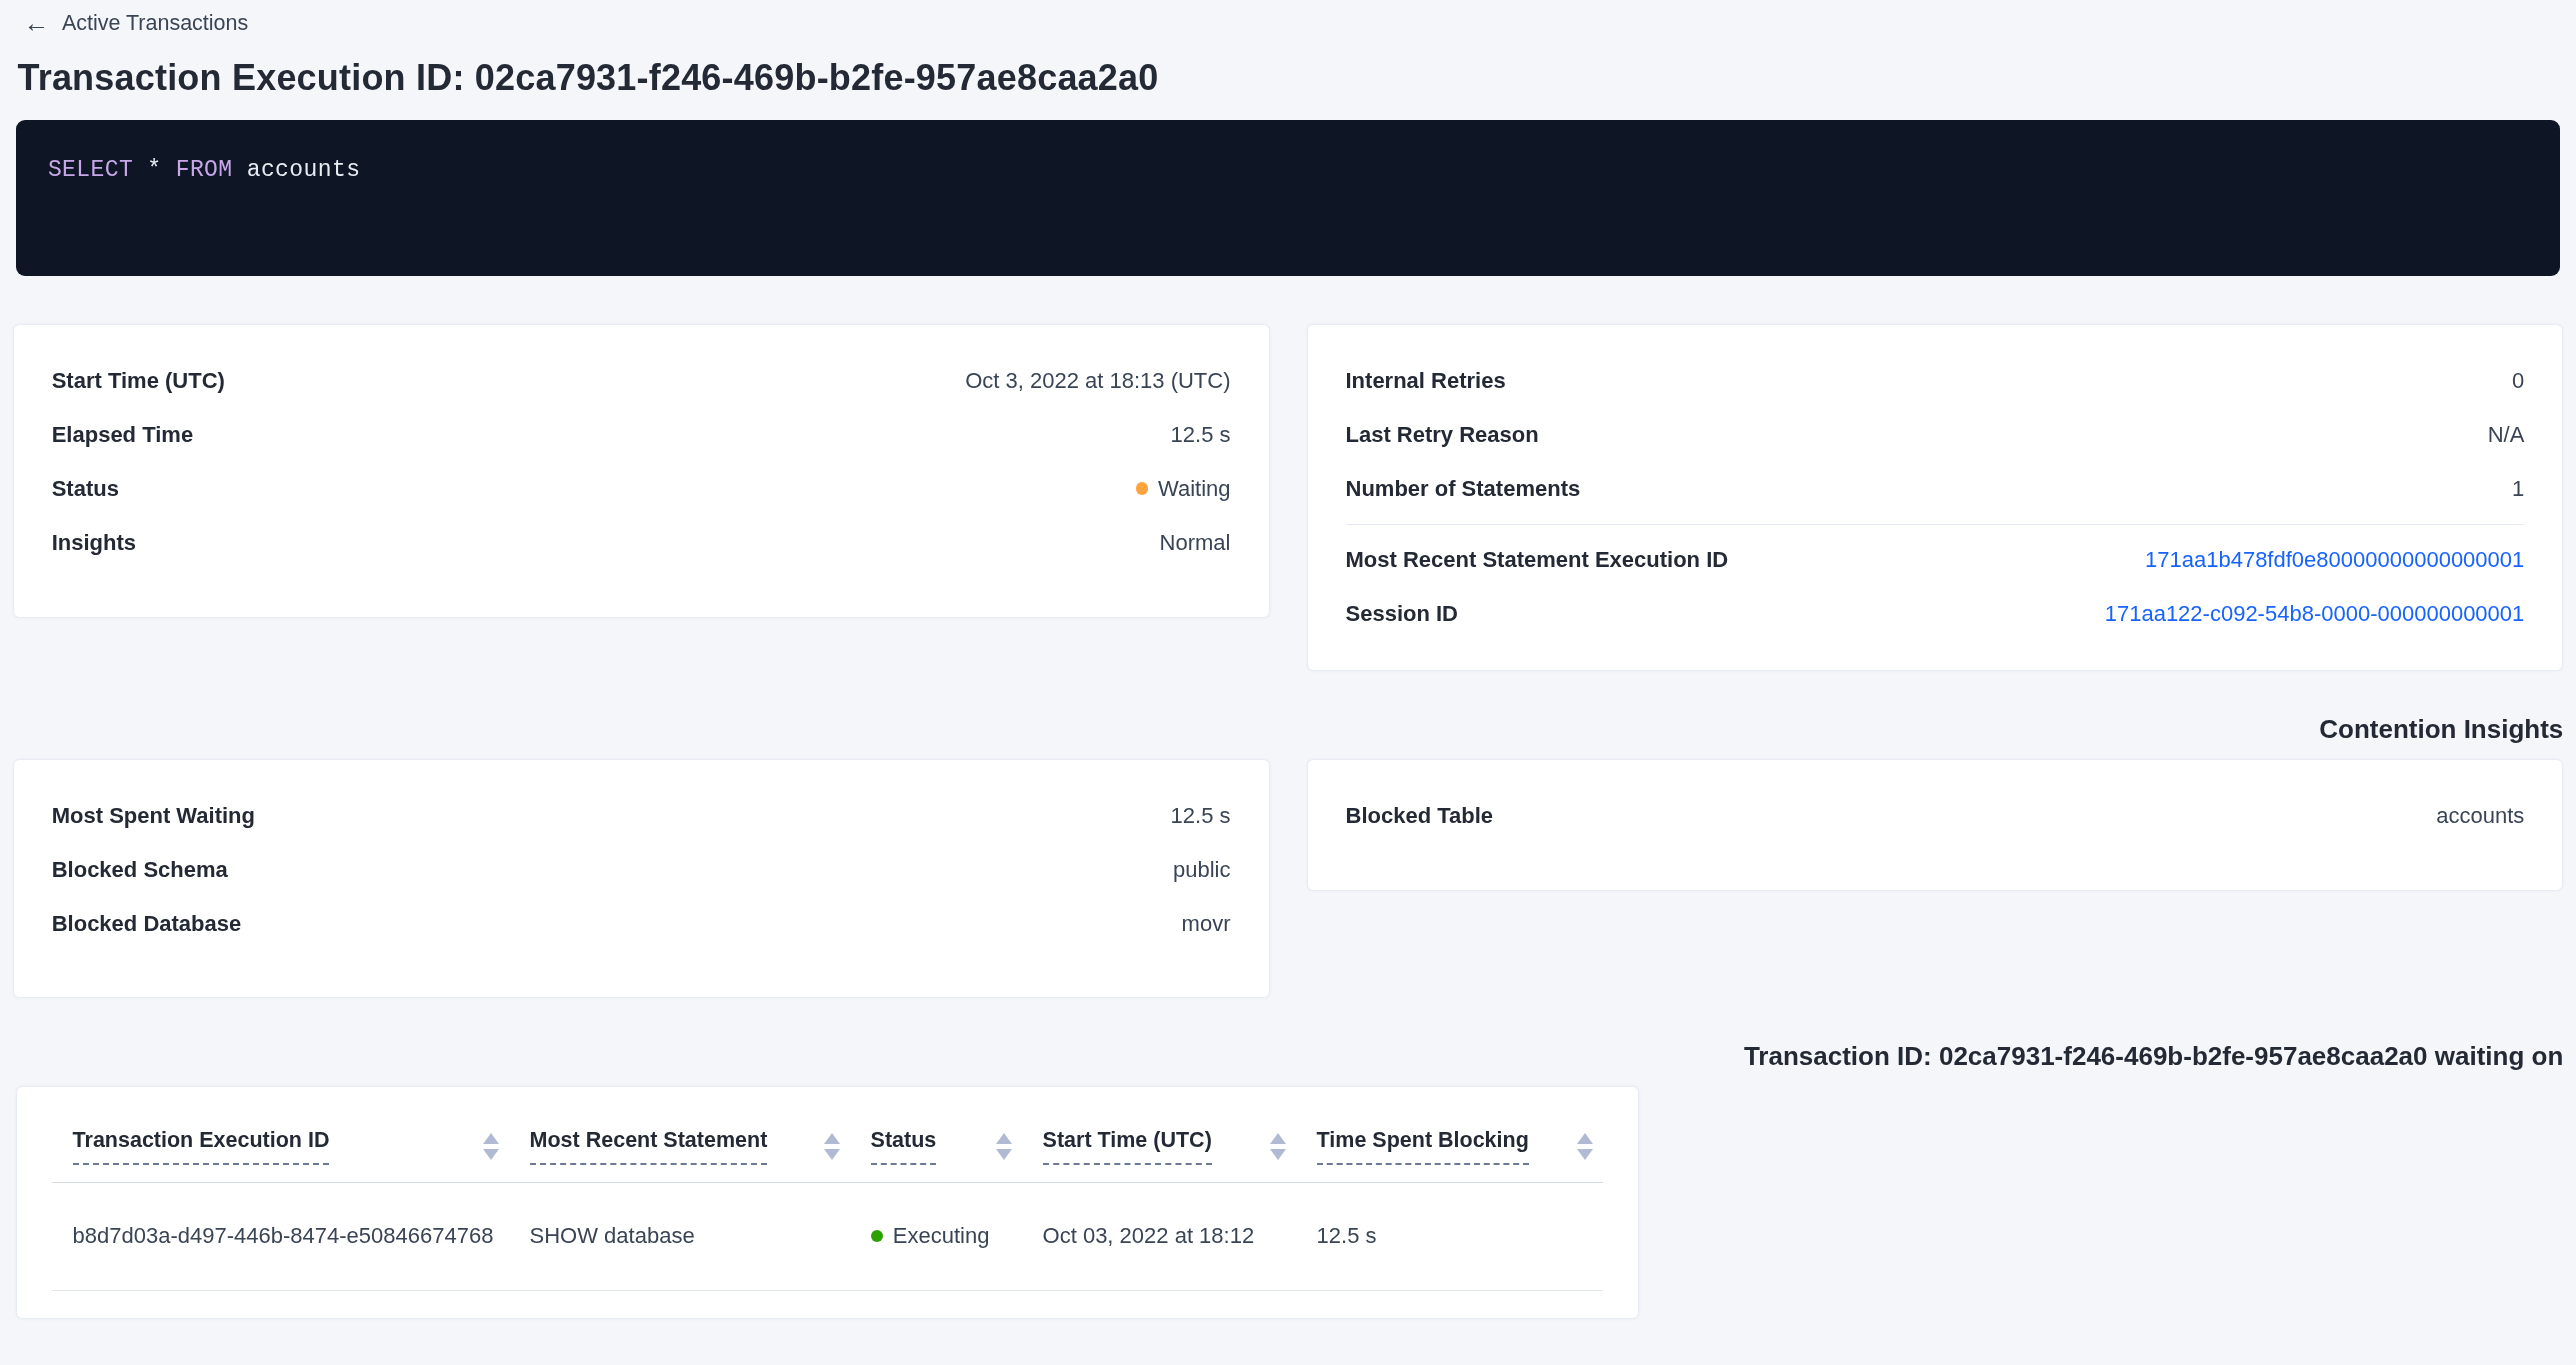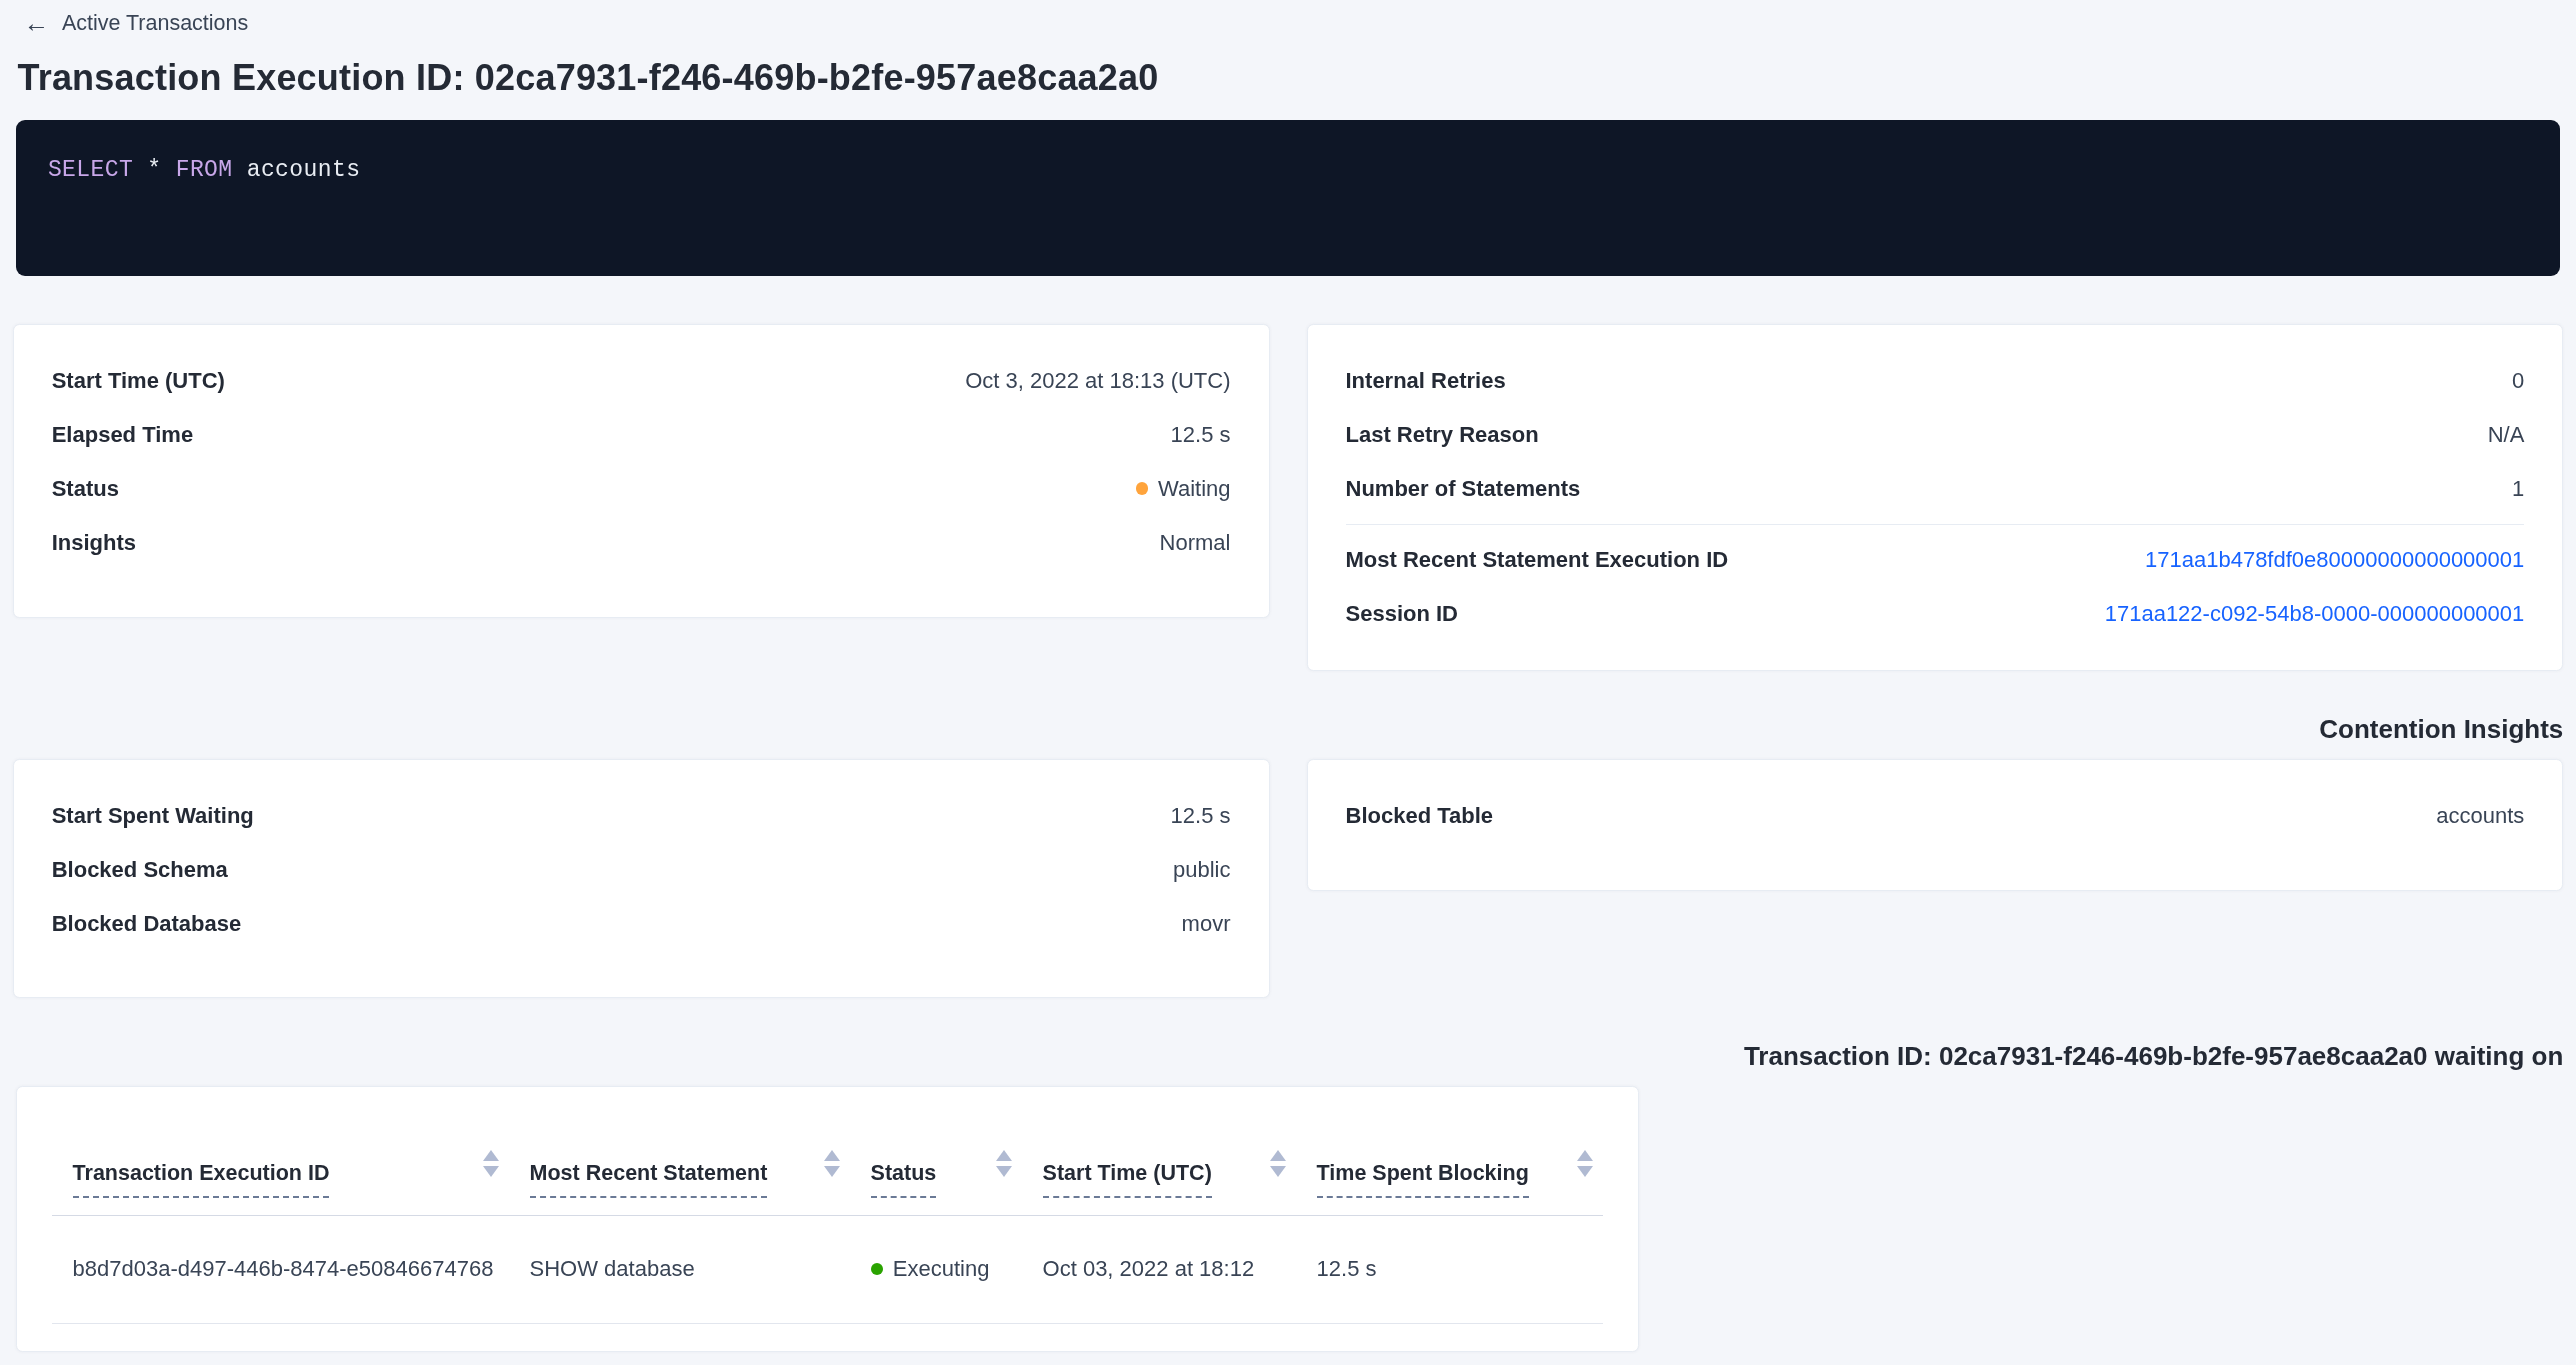--- a/index.html
+++ b/index.html
@@ -158,21 +158,20 @@
   .th-inner {
     display: flex;
     align-items: center;
     justify-content: space-between;
   }
   .th-label {
     display: inline-block;
     padding-bottom: 9.5px;
     border-bottom: 2.4px dashed #6b7a96;
     cursor: pointer;
-    margin-top: 33px;
   }
   .sort-icon {
     display: inline-flex;
     flex-direction: column;
     align-items: center;
     gap: 4.8px;
     margin-left: 11px;
     cursor: pointer;
     flex: 0 0 auto;
   }
@@ -265,21 +264,21 @@
       </div>
     </div>
   </div>
 
   
   <h2 class="section-heading">Contention Insights</h2>
 
   <div class="cards-row">
     <div class="card card-h300">
       <div class="kv-row">
-        <span class="kv-label">Start Spent Waiting</span>
+        <span class="kv-label">Most Spent Waiting</span>
         <span class="kv-value">12.5 s</span>
       </div>
       <div class="kv-row">
         <span class="kv-label">Blocked Schema</span>
         <span class="kv-value">public</span>
       </div>
       <div class="kv-row">
         <span class="kv-label">Blocked Database</span>
         <span class="kv-value">movr</span>
       </div>

